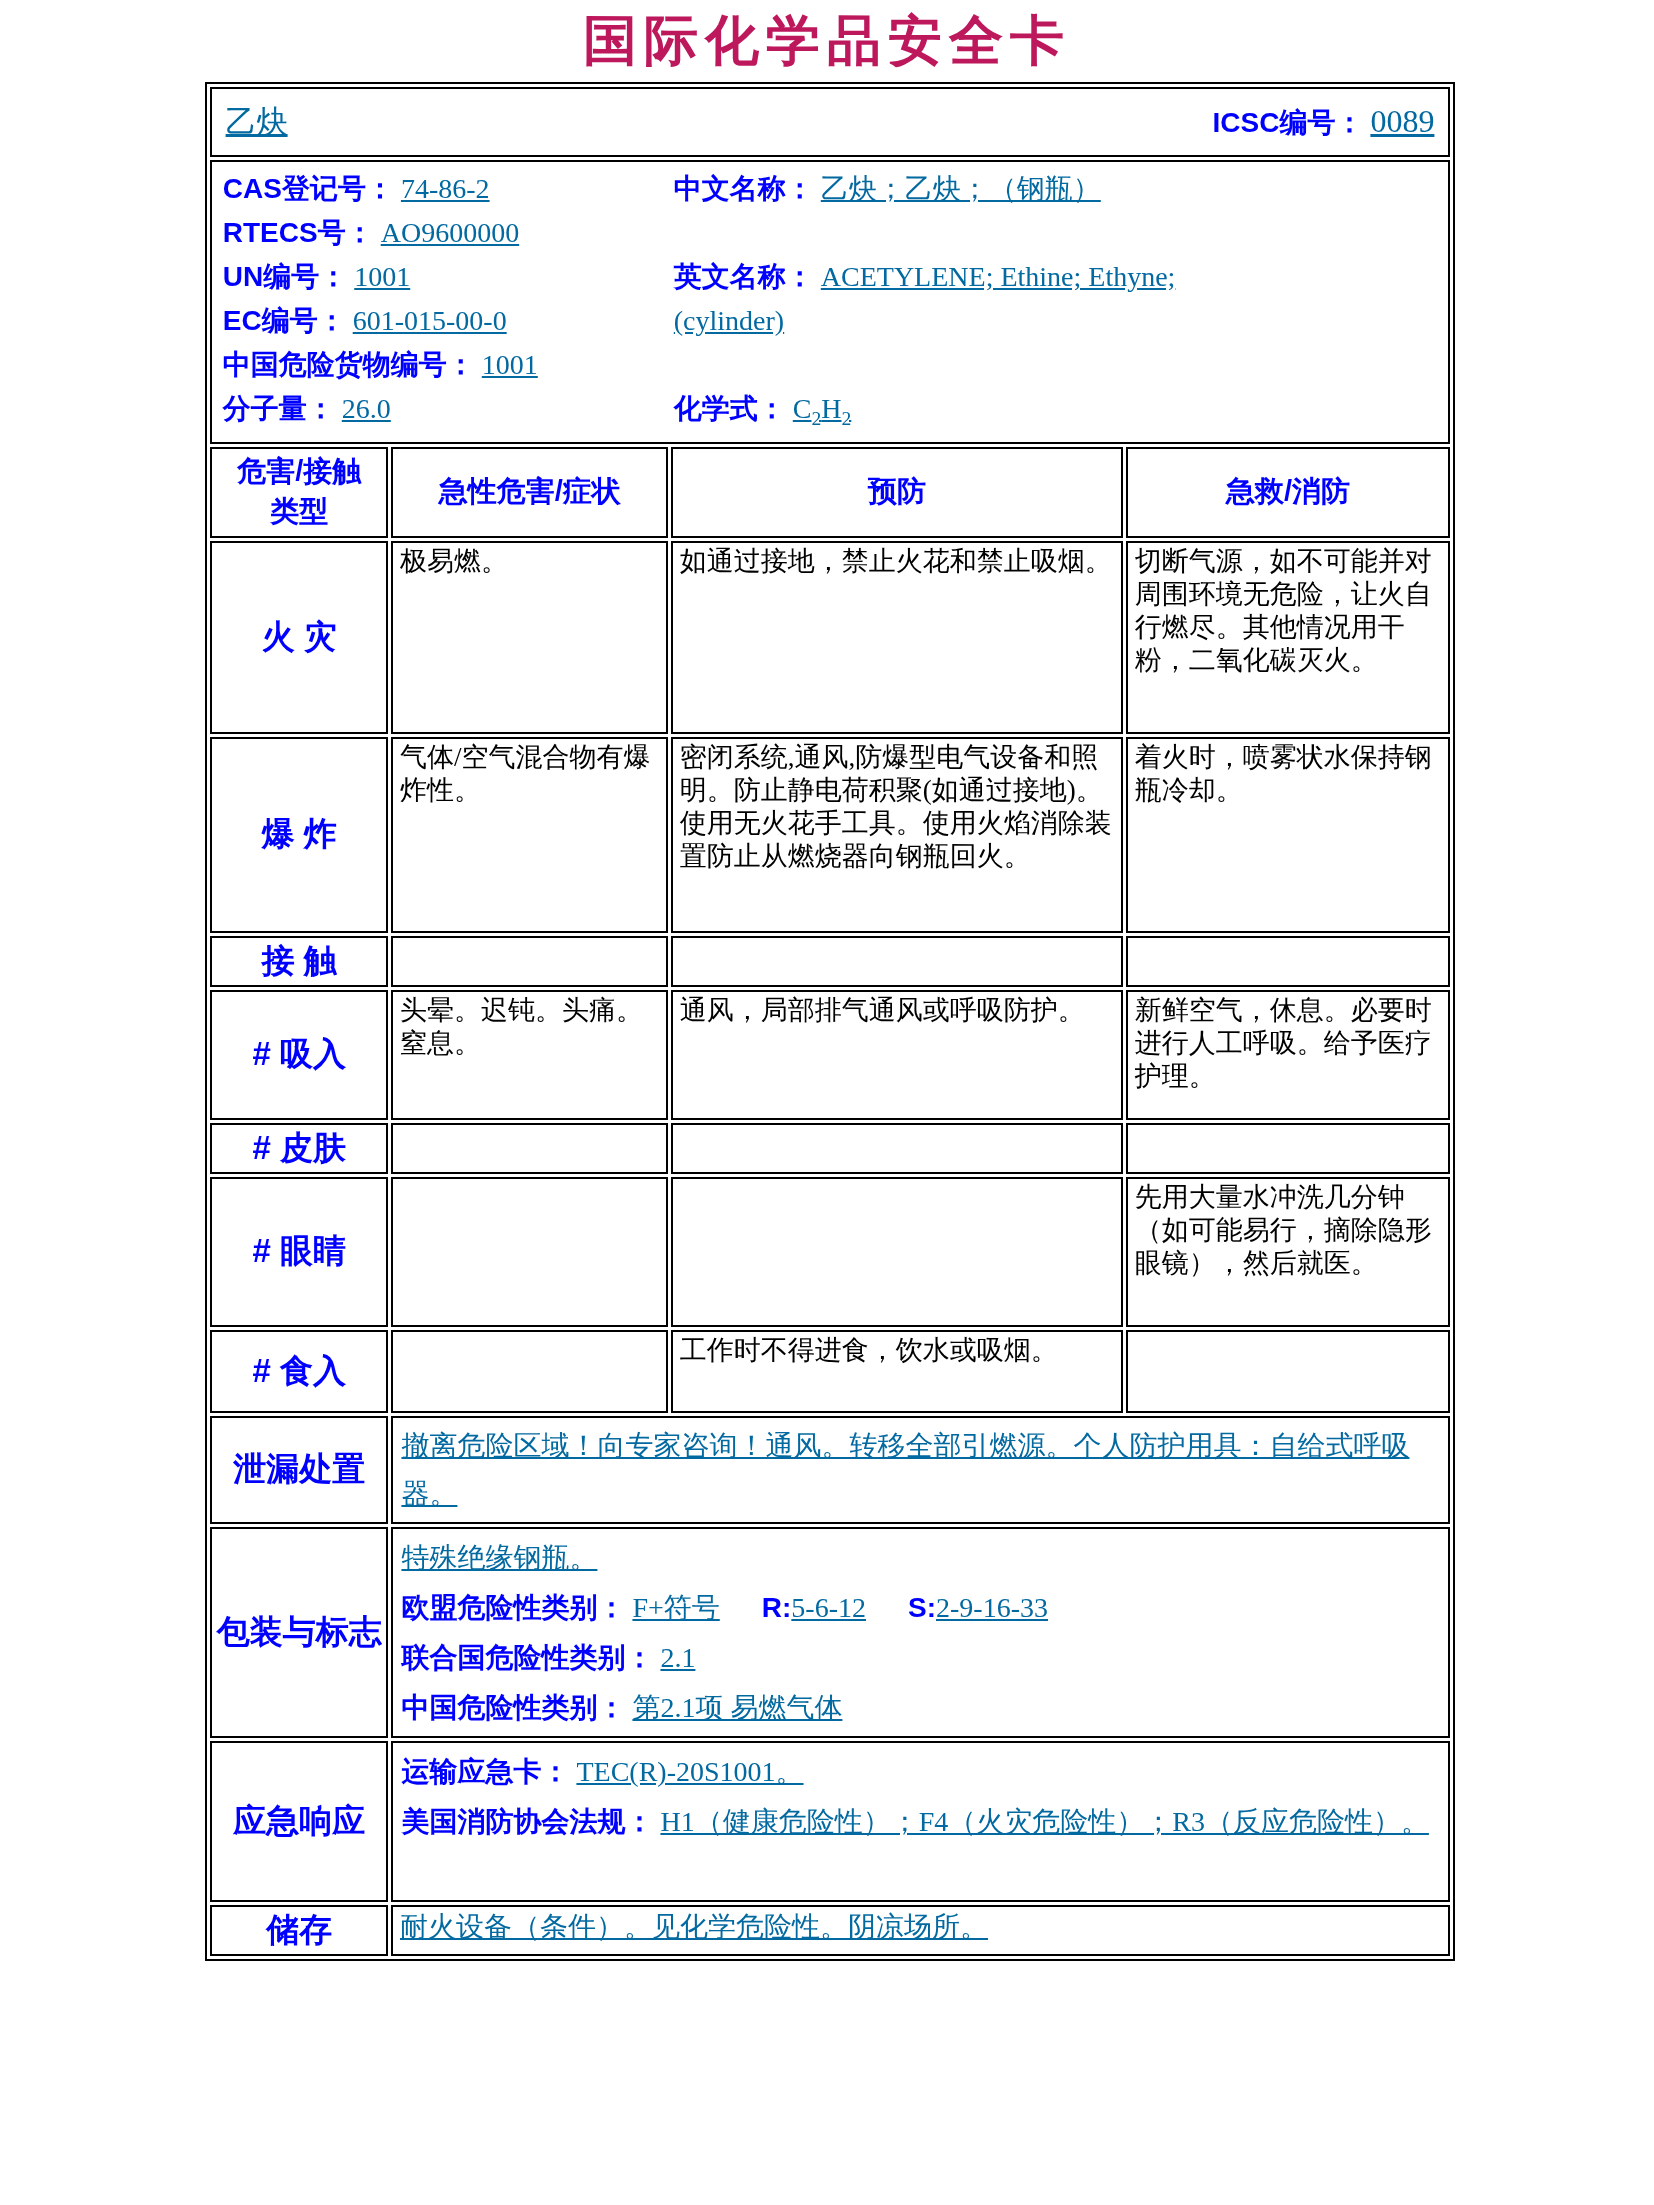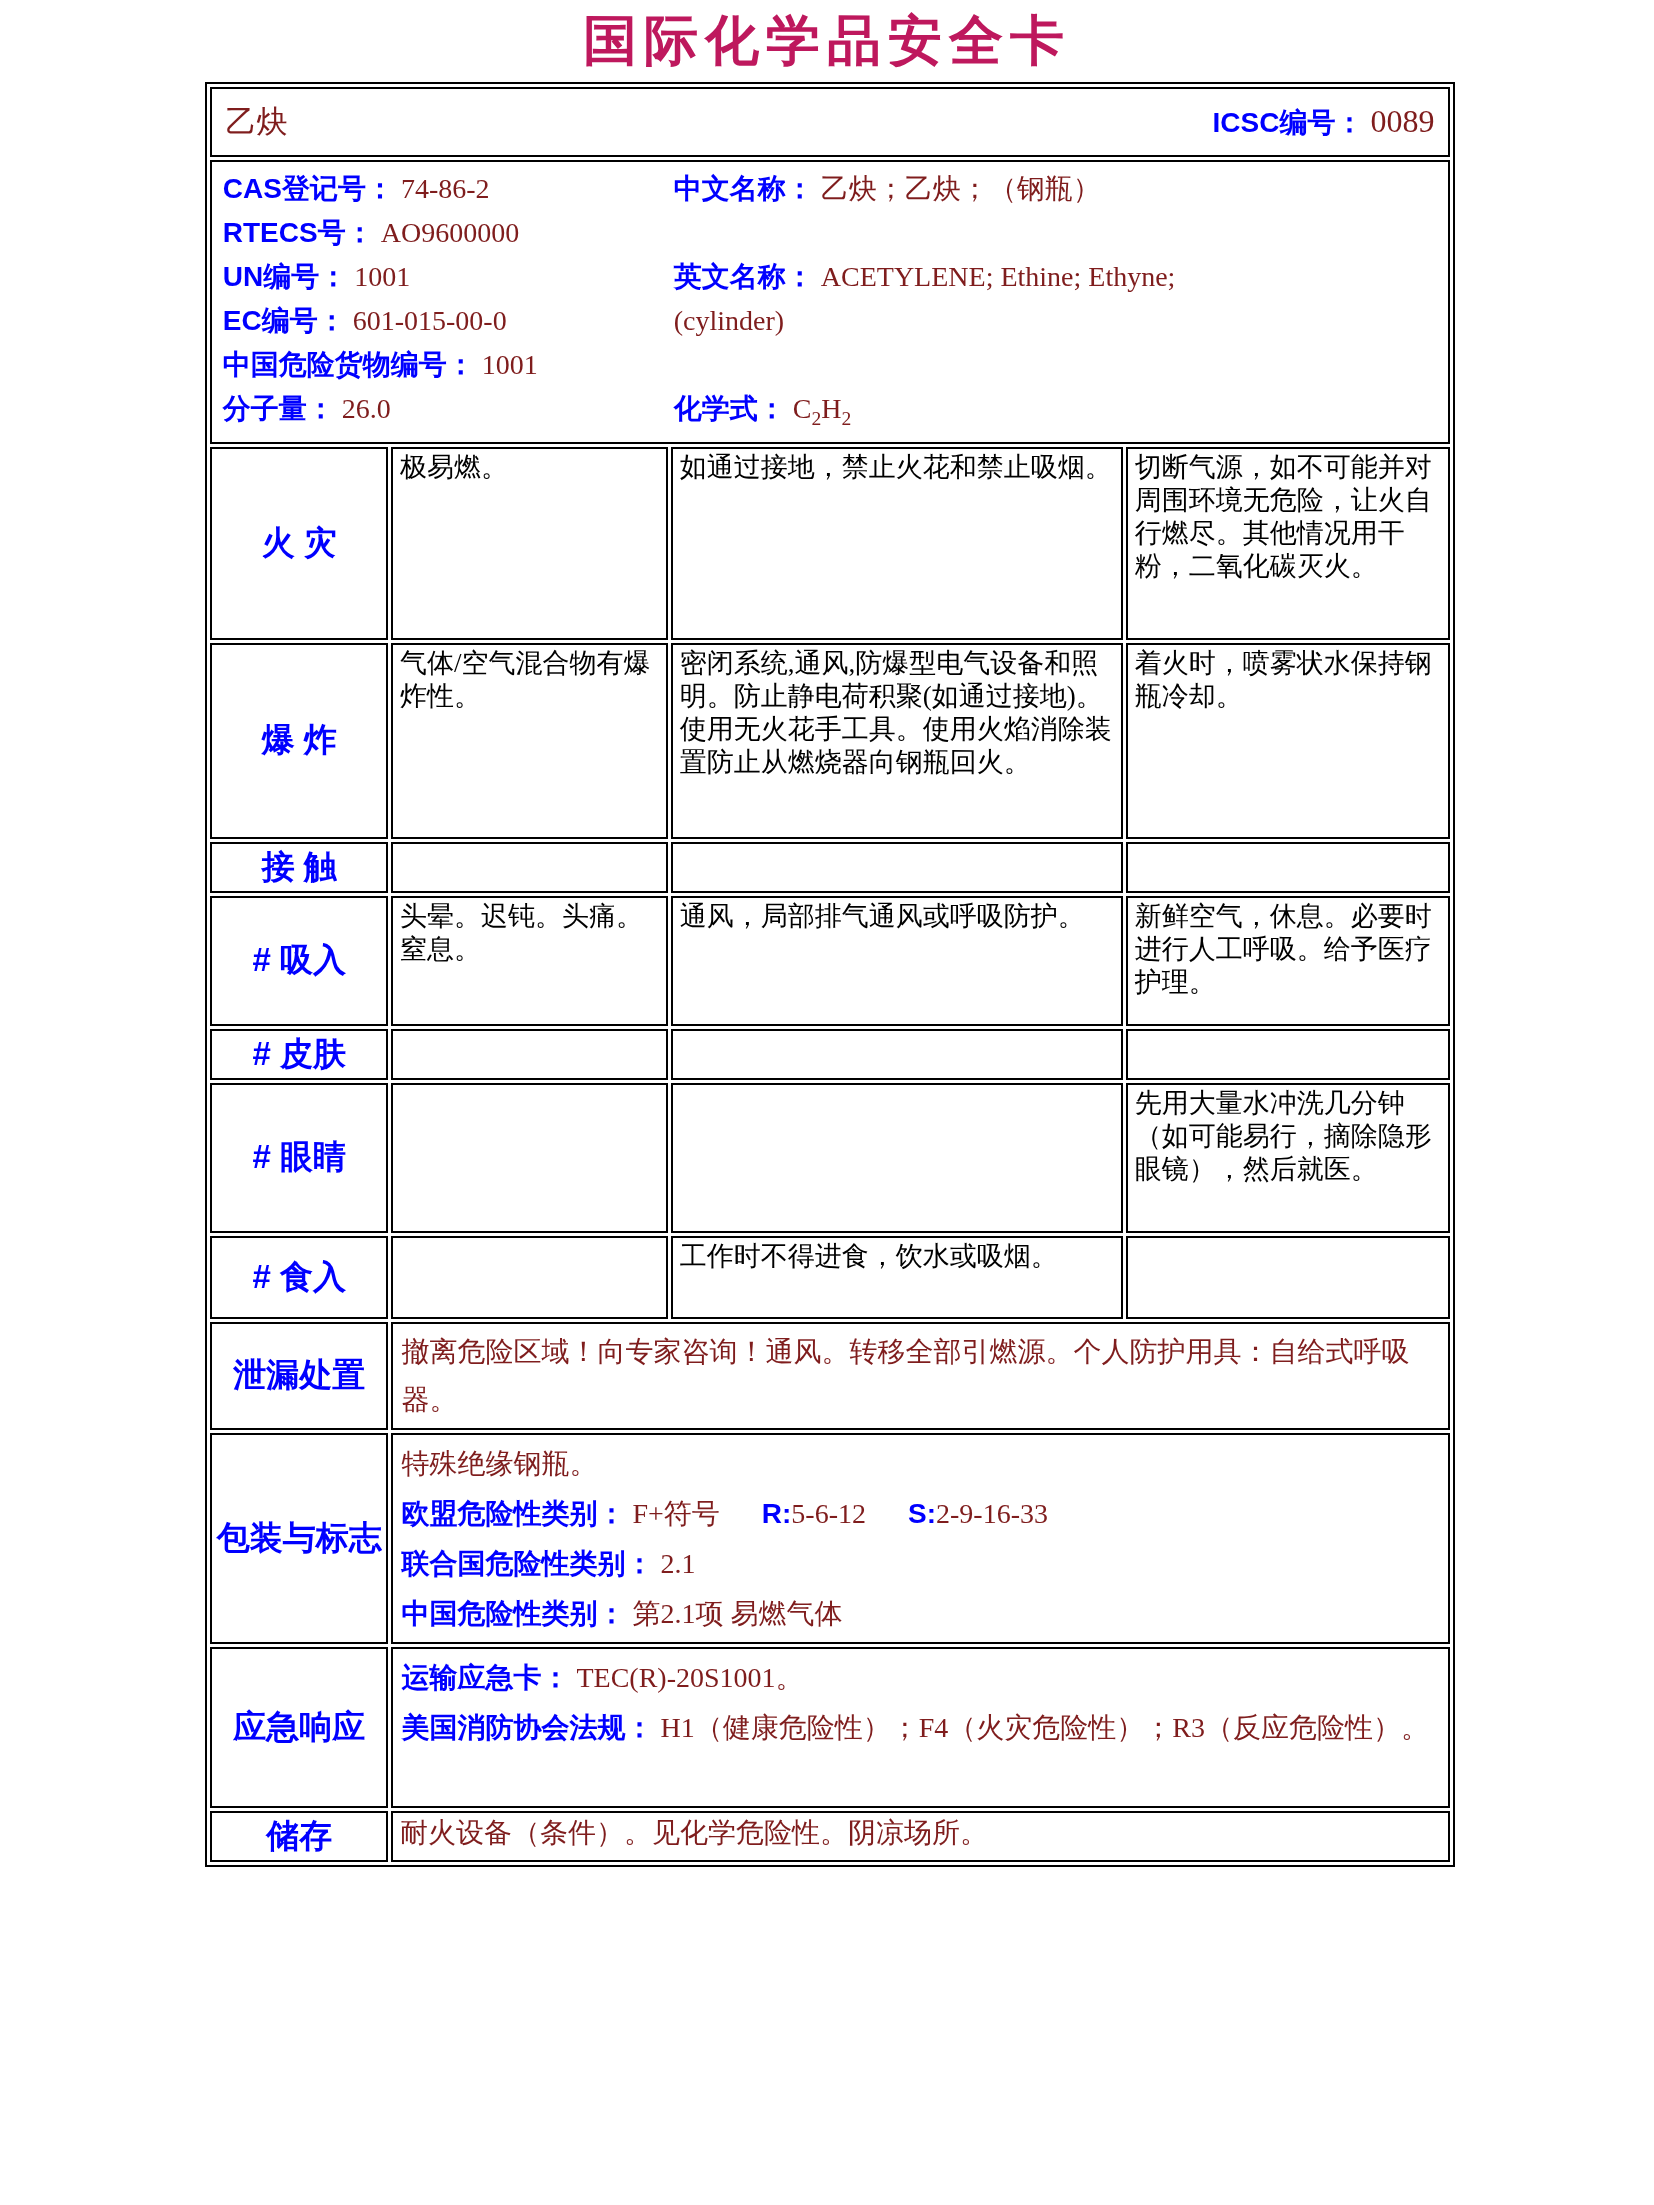--- a/index.html
+++ b/index.html
@@ -36,22 +36,23 @@
     background: #ffffff;
     overflow: hidden;
     word-break: break-all;
   }
   .blue {
     color: #0000FF;
     font-weight: bold;
     font-family: "Liberation Sans", sans-serif;
   }
   .val {
-    color: #7f1d1d;
+    color: #0369a1;
     font-family: "Liberation Serif", serif;
+    text-decoration: underline;
   }
   
   .r-title td { height: 64px; vertical-align: middle; }
   .title-flex {
     display: flex;
     justify-content: space-between;
     align-items: center;
     padding: 0 12.6px;
     font-size: 31px;
   }
@@ -174,20 +175,29 @@
           <div class="id-line">&nbsp;</div>
           <div class="id-line formula">
             <span class="blue">化学式：</span>
             <span class="val"><span>C</span><sub>2</sub><span>H</span><sub>2</sub></span>
           </div>
         </div>
       </div>
     </td>
   </tr>
 
+  <tr class="r-head">
+    <td class="blue">
+      <div>危害/接触</div>
+      <div>类型</div>
+    </td>
+    <td class="blue">急性危害/症状</td>
+    <td class="blue">预防</td>
+    <td class="blue">急救/消防</td>
+  </tr>
 
   <tr class="r-fire">
     <td class="type-cell blue">火 灾</td>
     <td>
           <div class="cell-text">极易燃。</div>
         </td>
     <td>
           <div class="cell-text">如通过接地，禁止火花和禁止吸烟。</div>
         </td>
     <td>

